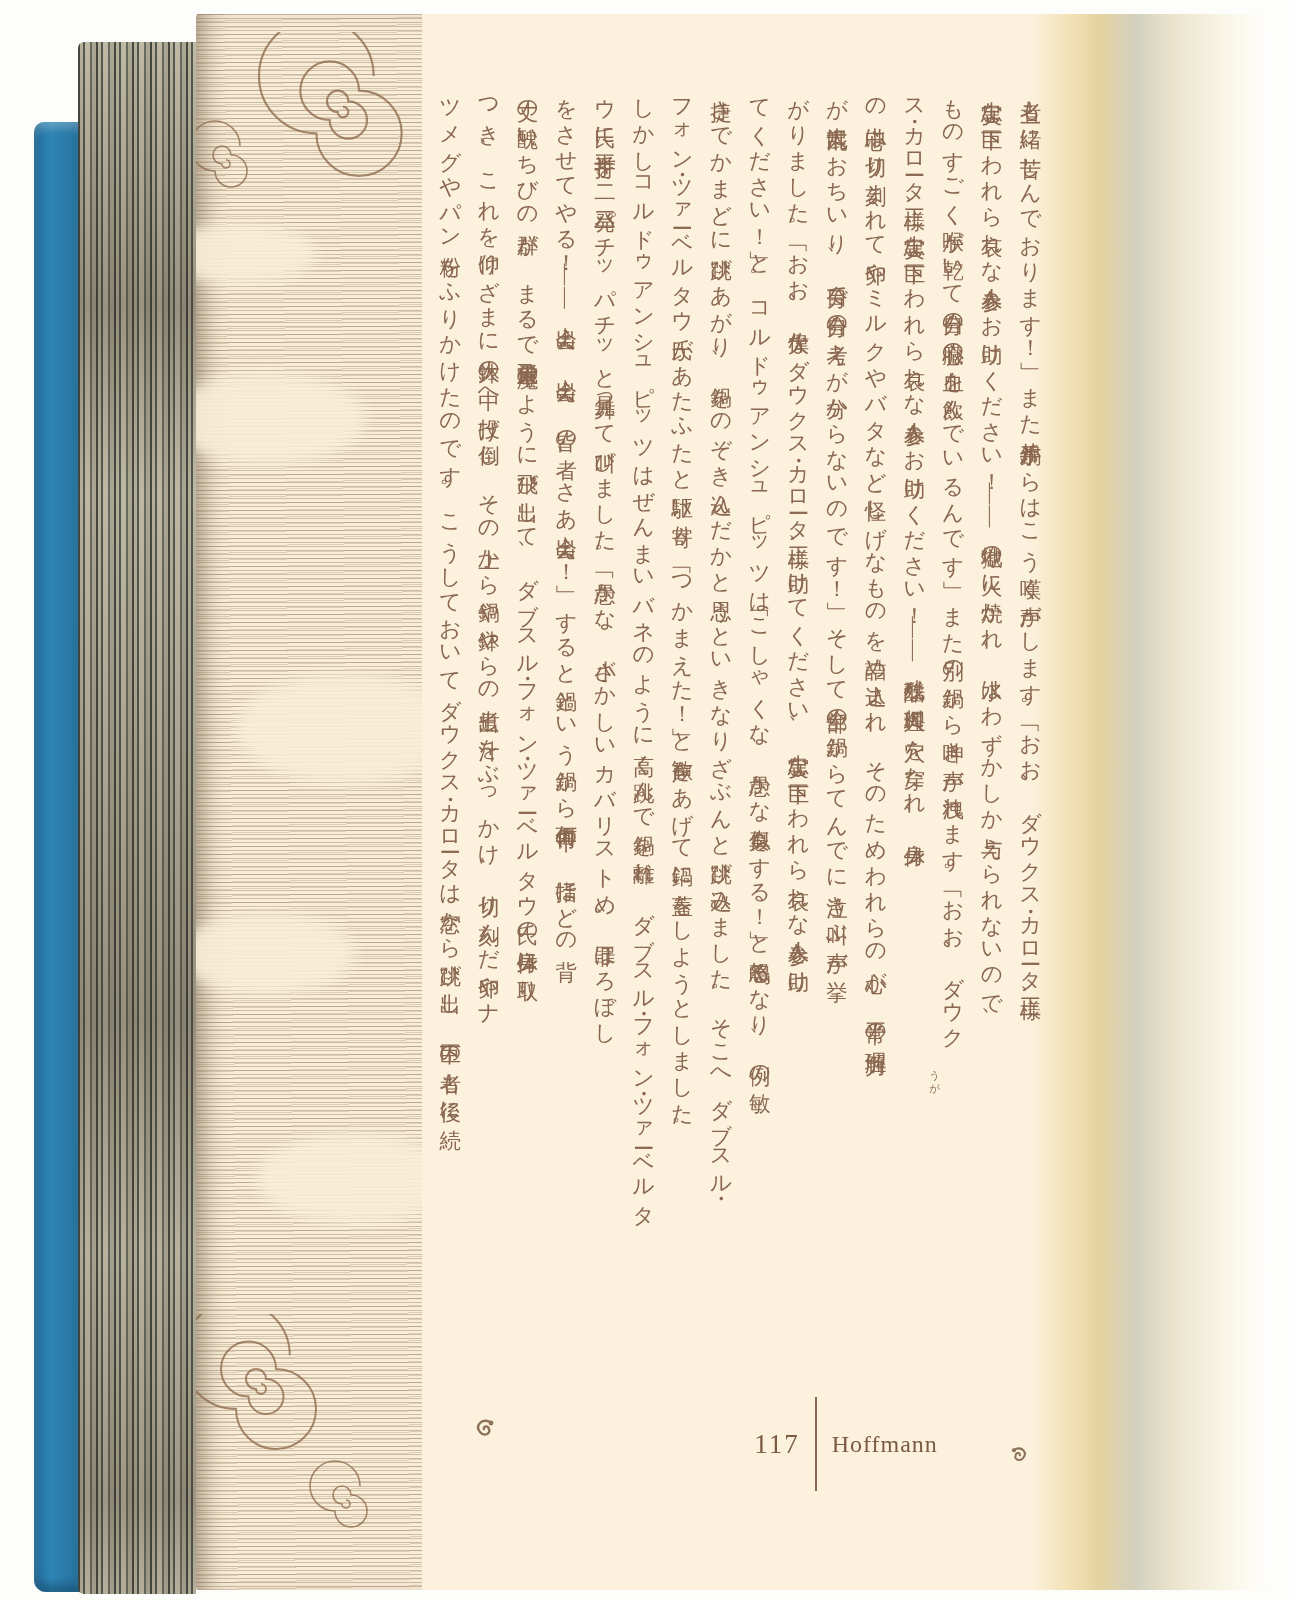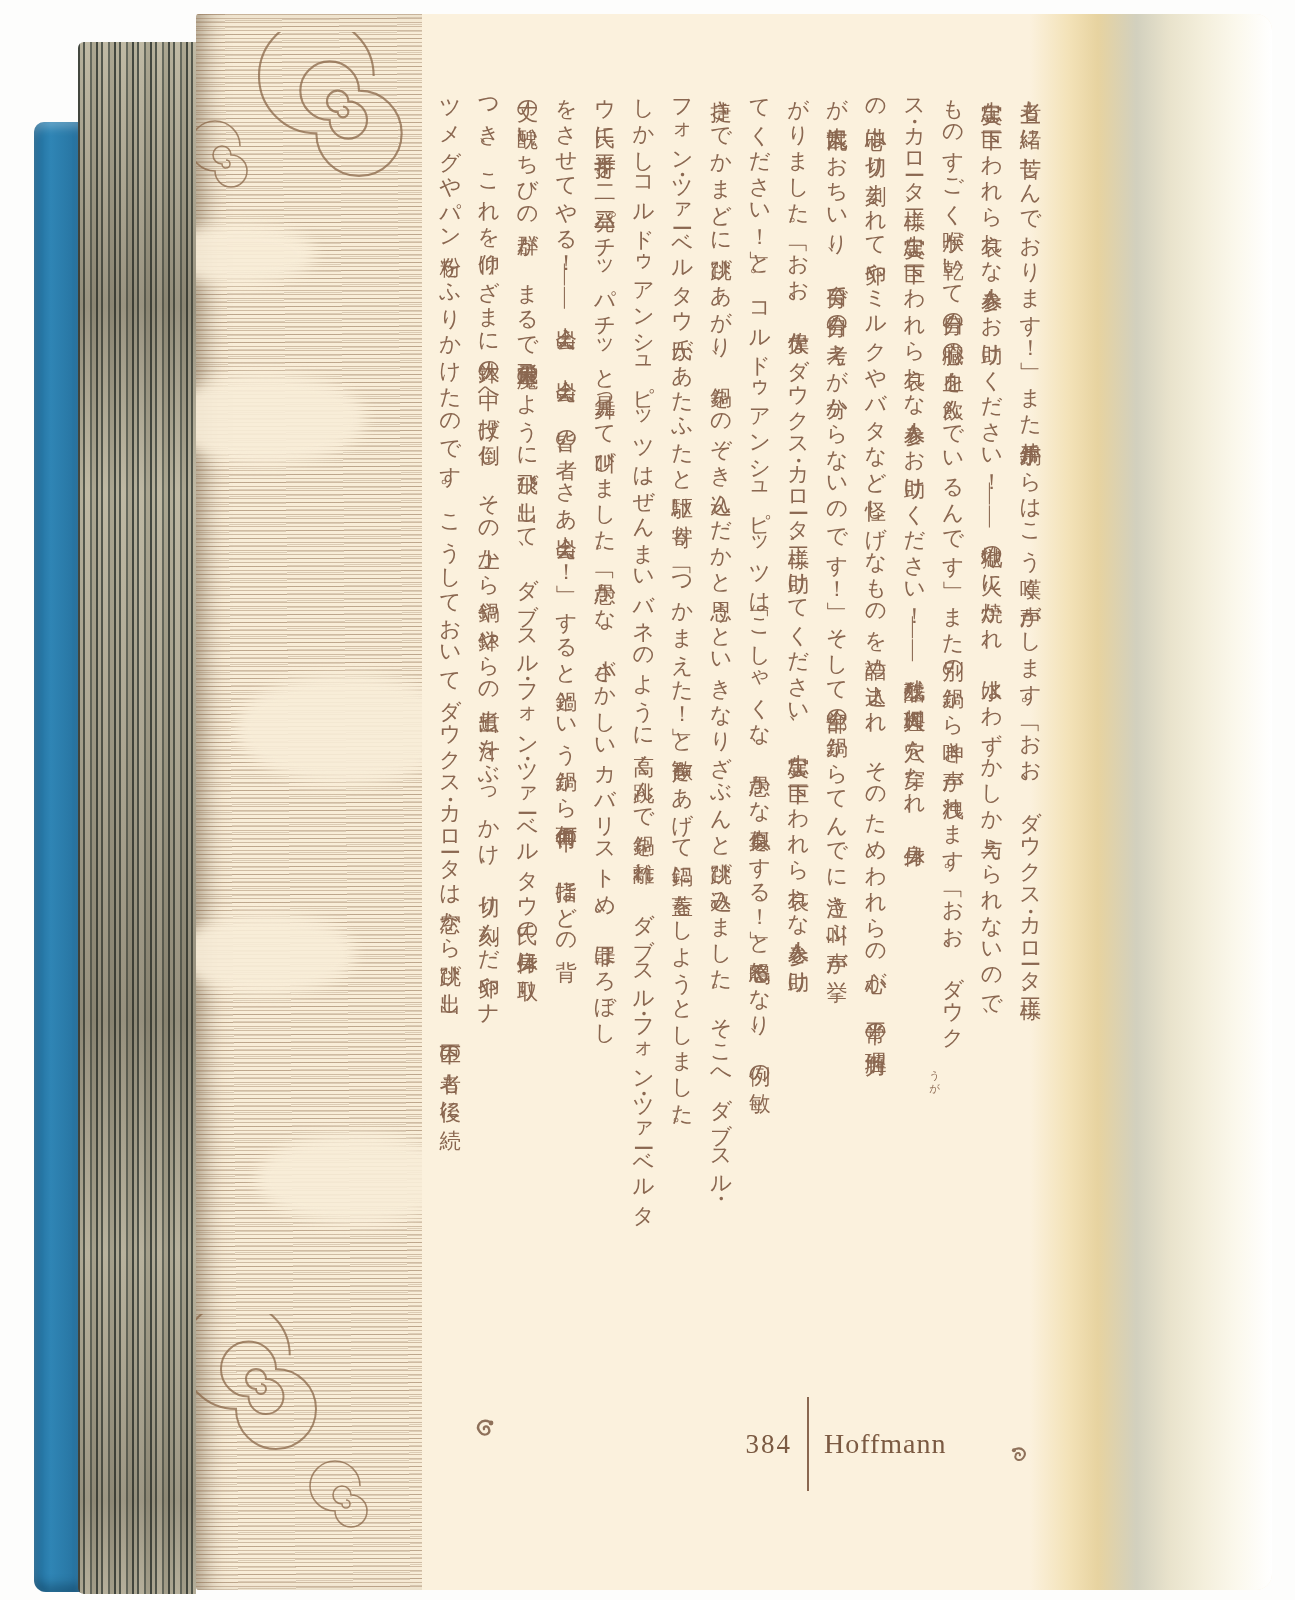--- a/index.html
+++ b/index.html
@@ -49,21 +49,21 @@
   .text-block p{margin:0 0 0 17.2px;padding:0;}
 
   .furigana{position:absolute;left:731px;top:1048px;writing-mode:vertical-rl;
             font-size:10.5px;letter-spacing:1px;color:#8a6750;}
 
   
   .footer{position:absolute;left:470px;top:1378px;width:360px;height:104px;
           display:flex;align-items:center;justify-content:center;gap:15px;color:#7b5a42;}
   .footer .pageno{font-size:27px;letter-spacing:2px;}
   .footer .rule{width:2px;height:94px;background:#8a6750;}
-  .footer .author{font-size:28px;letter-spacing:1px;}
+  .footer .author{font-size:24px;letter-spacing:1px;}
   .fleuron{position:absolute;opacity:.85;}
   .fleuron path{fill:none;stroke:#7b5a42;stroke-width:2.4;stroke-linecap:round;}
   .fleuron circle{fill:#7b5a42;}
 </style>
 </head>
 <body>
 
 <div class="scene">
 
   <div class="cover"></div>
@@ -115,21 +115,21 @@
     </div>
 
     <span class="furigana">うが</span>
 
     <svg class="fleuron" style="left:276px;top:1402px;" width="26" height="30" viewBox="0 0 26 30">
       <path d="M18 6 c-9 -4 -15 4 -10 10 c4 5 11 2 9 -3 c-1 -4 -6 -3 -5 0"></path>
       <circle cx="19" cy="7" r="2.4"></circle>
     </svg>
 
     <div class="footer">
-      <span class="pageno">384</span>
+      <span class="pageno">117</span>
       <span class="rule"></span>
       <span class="author">Hoffmann</span>
     </div>
 
     <svg class="fleuron" style="left:812px;top:1430px;" width="22" height="26" viewBox="0 0 26 30">
       <path d="M8 6 c9 -4 15 4 10 10 c-4 5 -11 2 -9 -3 c1 -4 6 -3 5 0"></path>
       <circle cx="7" cy="7" r="2.4"></circle>
     </svg>
 
   </div>

